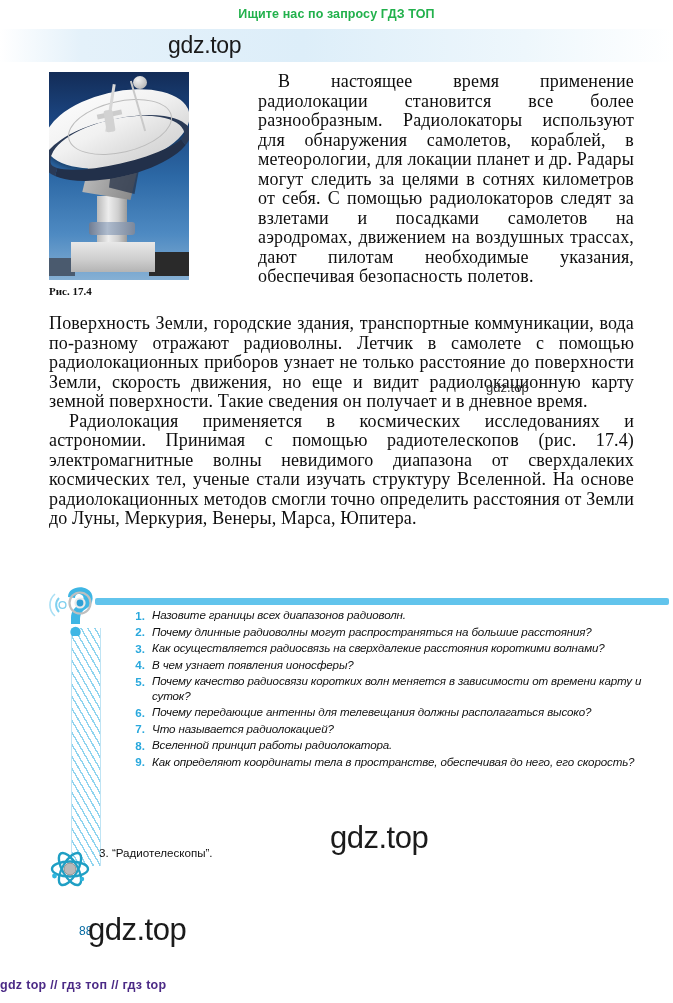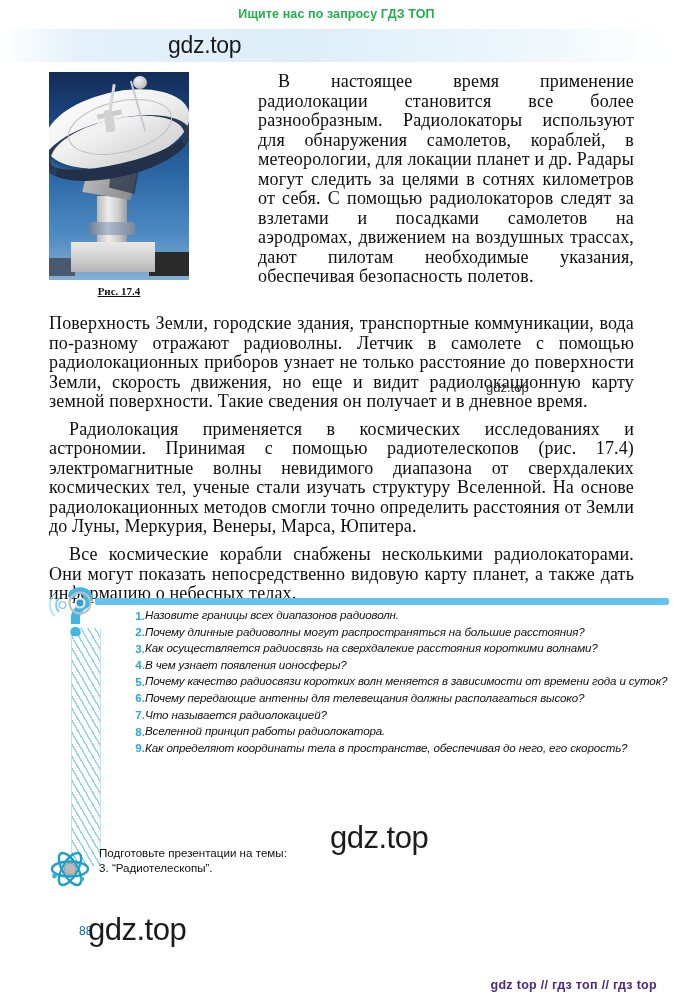--- a/index.html
+++ b/index.html
@@ -210,26 +210,24 @@
   .base-left {
     position: absolute;
     left: 0px;
     top: 186px;
     width: 26px;
     height: 18px;
     background: #4a5a6e;
   }
   .figure-caption {
     margin-top: 5px;
-    text-align: center;
     font-family: "Liberation Serif", serif;
     font-size: 11px;
     font-weight: 700;
     color: #111111;
-    text-decoration: underline;
   }
 
   
   .col-right {
     position: absolute;
     left: 258px;
     top: 72px;
     width: 376px;
   }
   .full-width {
@@ -242,21 +240,21 @@
     margin: 0;
     font-family: "Liberation Serif", serif;
     font-size: 18px;
     line-height: 19.55px;
     color: #0d0d0d;
     text-align: justify;
     text-justify: inter-word;
     letter-spacing: 0.15px;
   }
   p.body.indent { text-indent: 20px; }
-  p.body + p.body { margin-top: 8px; }
+  p.body + p.body { margin-top: 0; }
 
   
   .questions-block {
     position: absolute;
     left: 49px;
     top: 580px;
     width: 585px;
   }
   .q-bar {
     position: absolute;
@@ -305,20 +303,21 @@
     font-family: "Liberation Sans", sans-serif;
     font-style: normal;
     font-size: 11.6px;
     font-weight: 700;
     color: #29a8dd;
     line-height: 14.6px;
     padding-top: 0.5px;
   }
   .q-text {
     flex: 1 1 auto;
+    margin-left: 7px;
     font-family: "Liberation Sans", sans-serif;
     font-style: italic;
     font-size: 11.6px;
     line-height: 14.6px;
     color: #111111;
     letter-spacing: -0.15px;
   }
 
   
   .present-block {
@@ -361,21 +360,21 @@
   .wm-mid { left: 486px; top: 380px; font-size: 13px; color: #2b2b2b; }
   .wm-q   { left: 330px; top: 820px; font-size: 31px; color: #1b1b1b; letter-spacing: -0.5px; }
   .wm-pg  { left: 88px;  top: 912px; font-size: 31px; color: #1b1b1b; letter-spacing: -0.5px; }
 
   
   .footer {
     position: absolute;
     left: 0;
     top: 975px;
     width: 657px;
-    text-align: right;
+    text-align: left;
   }
   .footer-text {
     font-family: "Liberation Sans", sans-serif;
     font-size: 12.5px;
     font-weight: 700;
     color: #4b2a86;
     letter-spacing: 0.3px;
   }
 </style>
 </head>
@@ -410,21 +409,20 @@
   <div class="figure-caption">Рис. 17.4</div>
 </div>
 
 <div class="col-right">
   <p class="body indent">В настоящее время применение радиолокации становится все более разнообразным.  Радиолокаторы используют   для обнаружения самолетов, кораблей, в метеорологии, для локации планет и др. Радары могут следить за целями в сотнях километров от себя. С помощью радиолокаторов   следят за взлетами и посадками самолетов на аэродромах,  движением на воздушных трассах,  дают пилотам необходимые указания, обеспечивая безопасность  полетов.</p>
 </div>
 
 <div class="full-width">
   <p class="body">Поверхность Земли, городские здания, транспортные коммуникации,  вода по-разному отражают радиоволны. Летчик в самолете с помощью радиолокационных приборов узнает не только расстояние до поверхности Земли, скорость движения,  но еще и видит радиолокационную карту земной поверхности. Такие сведения  он получает и в дневное время.</p>
   <p class="body indent">Радиолокация применяется в космических исследованиях и астрономии. Принимая  с помощью радиотелескопов (рис. 17.4) электромагнитные  волны невидимого диапазона от сверхдалеких космических тел, ученые стали изучать структуру Вселенной. На основе радиолокационных методов смогли точно определить расстояния от Земли до Луны, Меркурия, Венеры, Марса, Юпитера.</p>
-  <p class="body indent">Все космические корабли снабжены несколькими радиолокаторами. Они могут показать непосредственно видовую карту планет, а также дать информацию о небесных телах.</p>
 </div>
 
 <div class="questions-block">
   <div class="q-bar"></div>
   <div class="hatch-col"></div>
   <div class="q-icon">
     <svg viewBox="0 0 56 56" width="56" height="56">
       <path d="M19 17 C19 8, 31 5, 38 9 C46 13, 45 24, 38 28 C33 31, 31 34, 31 40
                L31 44 L22 44 L22 38 C22 31, 26 27, 31 24 C35 21.5, 36 16, 32 14.5
                C28 13, 26 15, 26 18 Z" fill="#3fb6e4"></path>
@@ -449,21 +447,21 @@
     <div class="q-item">
       <span class="q-num">3.</span>
       <span class="q-text">Как осуществляется радиосвязь на сверхдалекие расстояния короткими волнами?</span>
     </div>
     <div class="q-item">
       <span class="q-num">4.</span>
       <span class="q-text">В чем узнает появления ионосферы?</span>
     </div>
     <div class="q-item">
       <span class="q-num">5.</span>
-      <span class="q-text">Почему качество радиосвязи коротких волн меняется в зависимости от времени года и суток?</span>
+      <span class="q-text">Почему качество радиосвязи коротких волн меняется в зависимости от времени карту и суток?</span>
     </div>
     <div class="q-item">
       <span class="q-num">6.</span>
       <span class="q-text">Почему передающие антенны для телевещания должны располагаться высоко?</span>
     </div>
     <div class="q-item">
       <span class="q-num">7.</span>
       <span class="q-text">Что называется радиолокацией?</span>
     </div>
     <div class="q-item">
@@ -484,21 +482,20 @@
         <ellipse cx="21" cy="21" rx="18" ry="7.5"></ellipse>
         <ellipse cx="21" cy="21" rx="18" ry="7.5" transform="rotate(60 21 21)"></ellipse>
         <ellipse cx="21" cy="21" rx="18" ry="7.5" transform="rotate(120 21 21)"></ellipse>
       </g>
       <circle cx="21" cy="21" r="6" fill="#b9b9b9" stroke="#8f8f8f" stroke-width="1"></circle>
       <circle cx="5.5" cy="28" r="2.4" fill="#2fb6dd"></circle>
       <circle cx="33" cy="31" r="2.2" fill="#2fb6dd"></circle>
     </svg>
   </span>
   <div class="present-lines">
-    <div>Подготовьте презентации на темы:</div>
     <div>3. “Радиотелескопы”.</div>
   </div>
 </div>
 
 <div class="page-number">88</div>
 
 <div class="wm wm-mid">gdz.top</div>
 <div class="wm wm-q">gdz.top</div>
 <div class="wm wm-pg">gdz.top</div>
 

